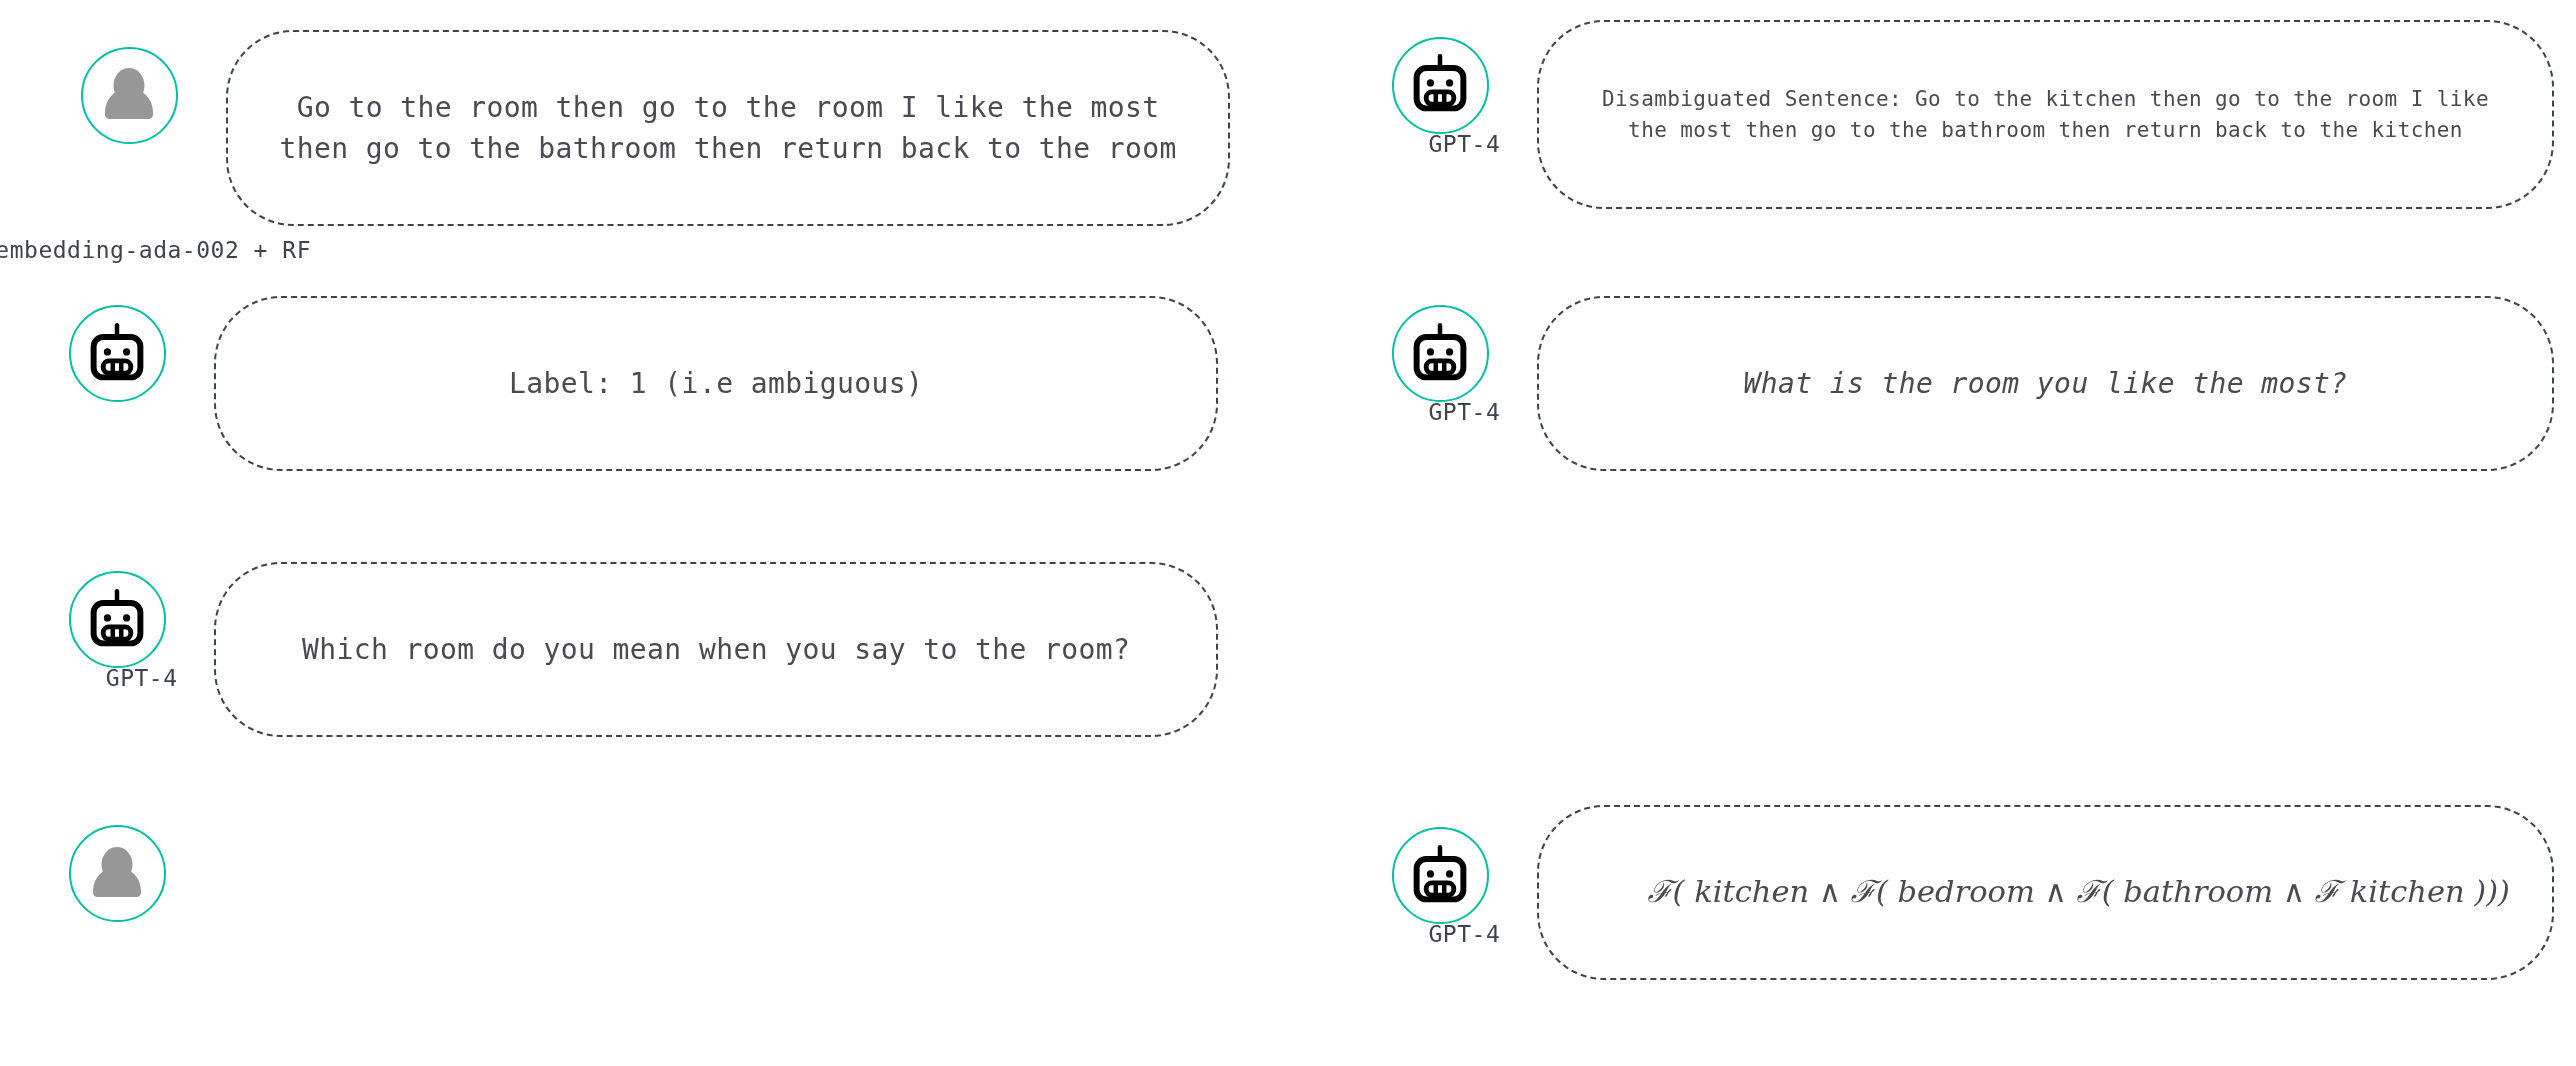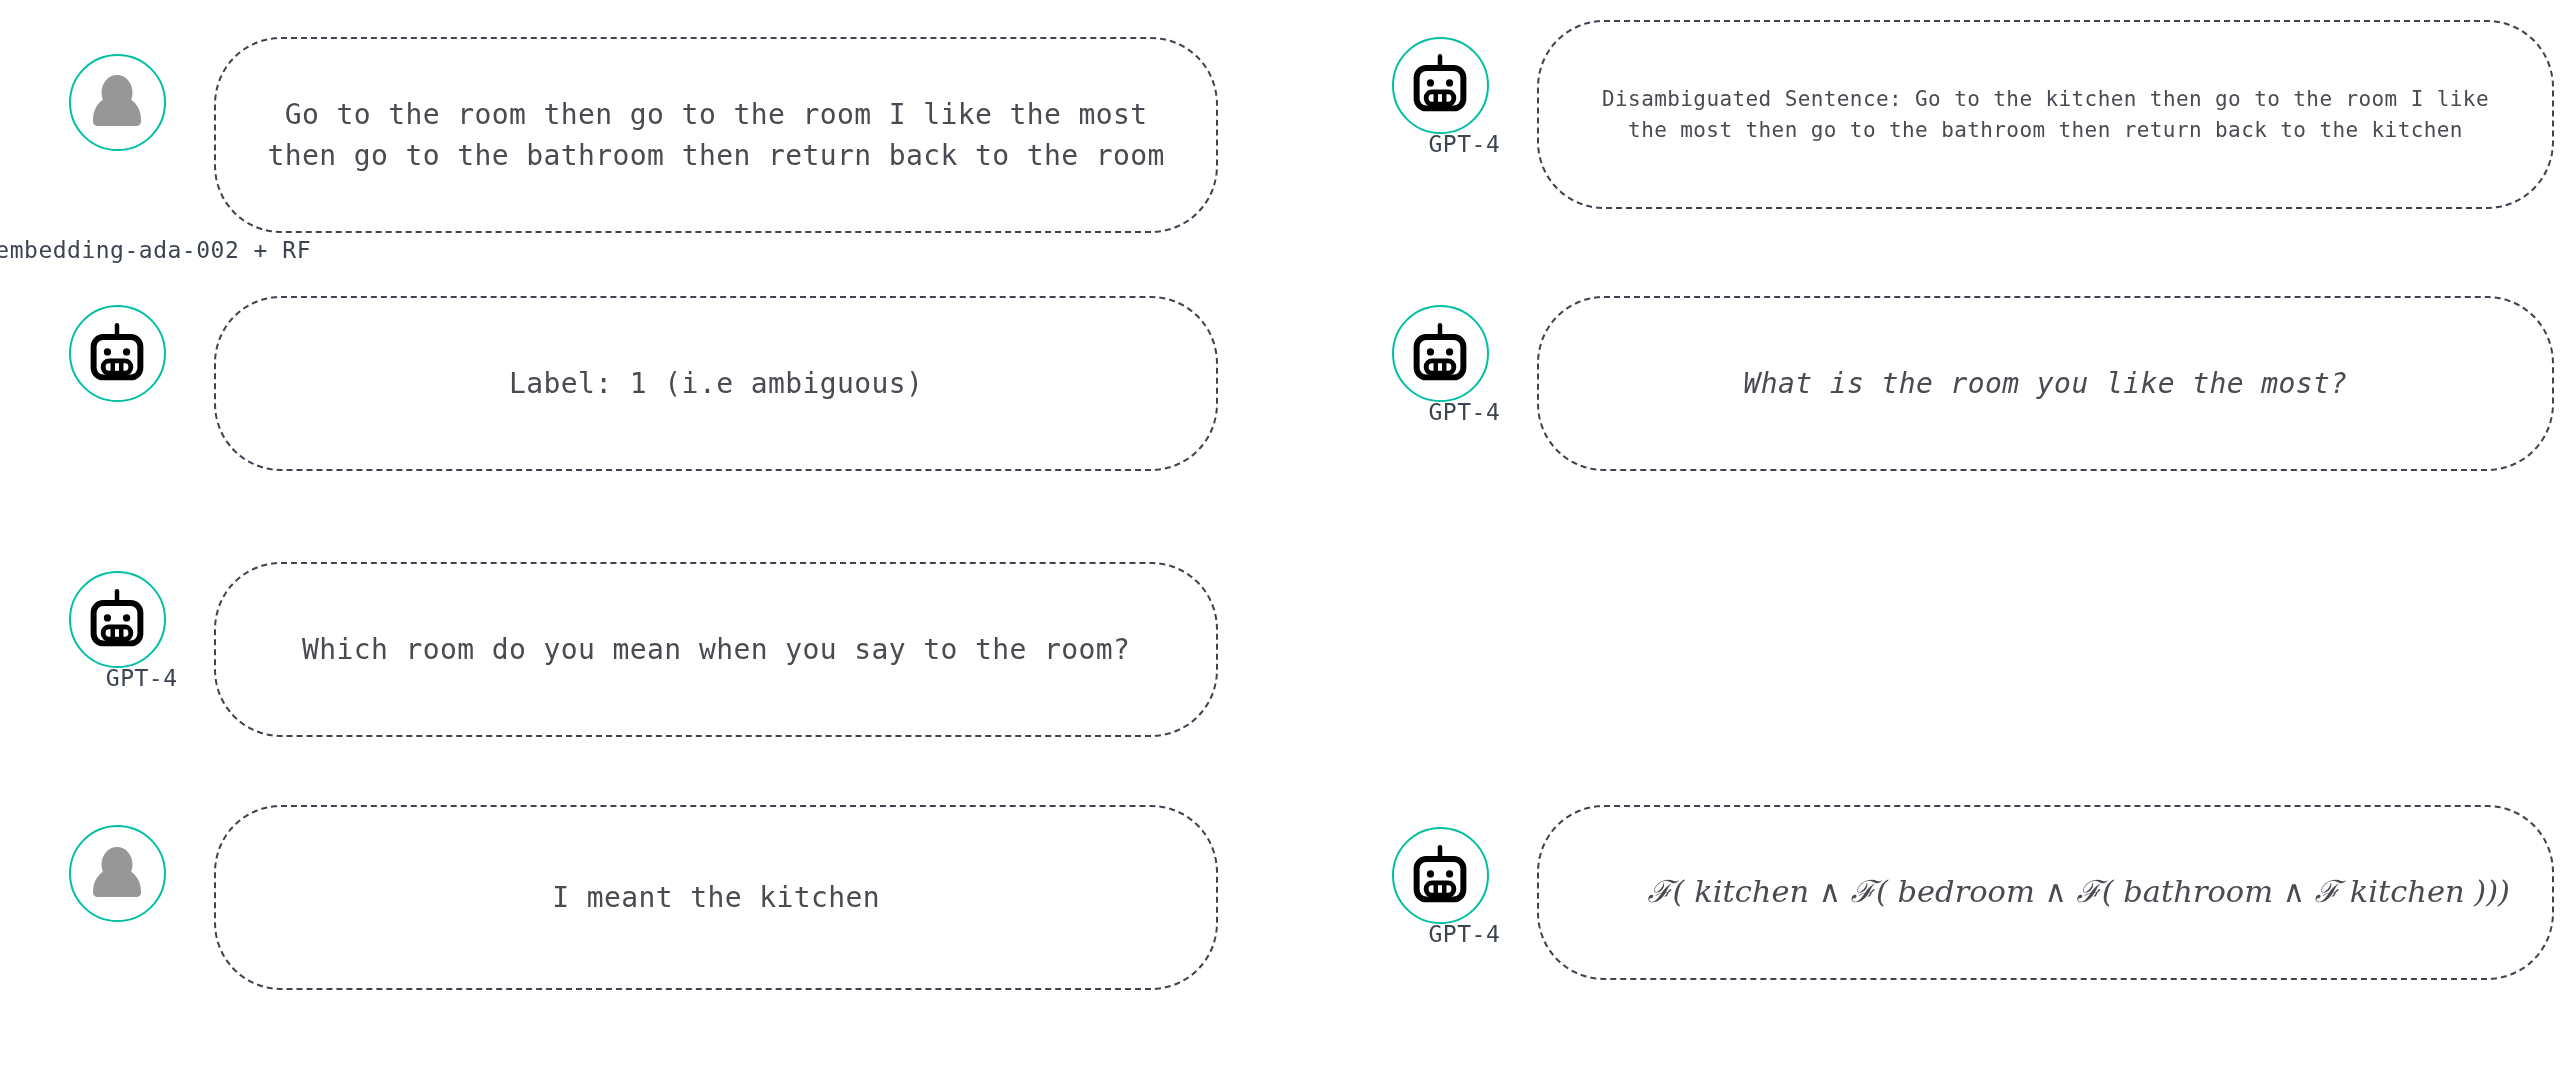--- a/index.html
+++ b/index.html
@@ -139,21 +139,21 @@
     font-size: 30.5px;
     letter-spacing: 0px;
     white-space: nowrap;
   }
   .mathcal {
     font-family: "DejaVu Serif", "Liberation Serif", serif;
     font-style: italic;
   }
 
   
-  .L1 { top: 37px;  }
+  .L1 { top: 30px; padding-left: 12px;  }
   .L2 { top: 296px; }
   .L3 { top: 562px; }
   .L4 { top: 805px; }
 
   .L1 .bubble { height: 196px; margin-right: 70px; }
   .L2 .bubble { height: 175px; margin-right: 70px; }
   .L3 .bubble { height: 175px; margin-right: 70px; }
   .L4 .bubble { height: 185px; margin-right: 70px; }
 
   .L1 .avatar-block { margin-left: 20.3px; margin-top: 16.6px; }
@@ -238,23 +238,20 @@
       </div>
     </div>
 
     <div class="row L4">
       <div class="avatar-block">
         <div class="avatar">
           <span class="person-head"></span>
           <span class="person-body"></span>
         </div>
       </div>
-      <div class="bubble">
-        <span class="bubble-text">I meant the kitchen</span>
-      </div>
     </div>
 
   </div>
 
   <div class="col col-right">
 
     <div class="row R1">
       <div class="avatar-block">
         <div class="avatar">
           <svg class="robot-svg" width="68" height="68" viewBox="0 0 64 64">

